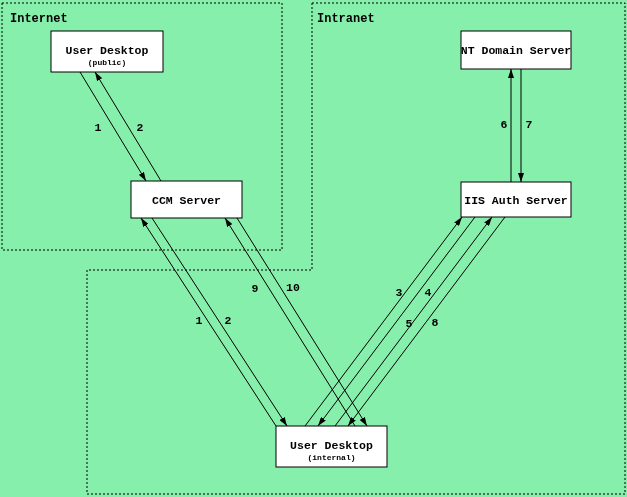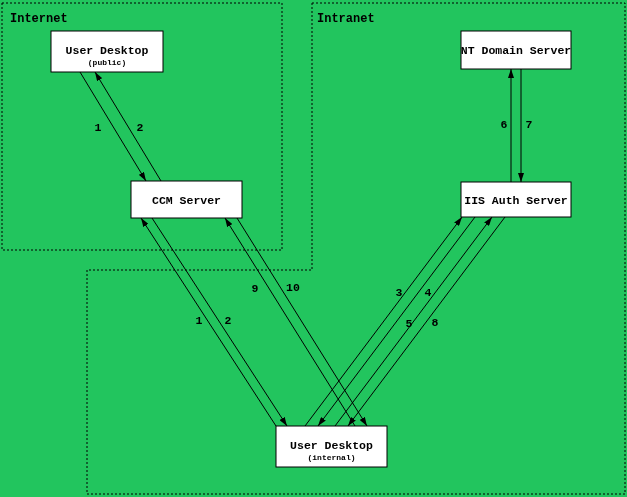--- a/index.html
+++ b/index.html
@@ -4,21 +4,21 @@
 <style>
   html, body {
     margin: 0;
     padding: 0;
     background: #ffffff;
   }
   .page {
     position: relative;
     width: 627px;
     height: 497px;
-    background: #22c55e;
+    background: #86efac;
     overflow: hidden;
   }
   svg {
     display: block;
   }
   .zone {
     fill: none;
     stroke: #000000;
     stroke-width: 1;
     stroke-dasharray: 2 2;

